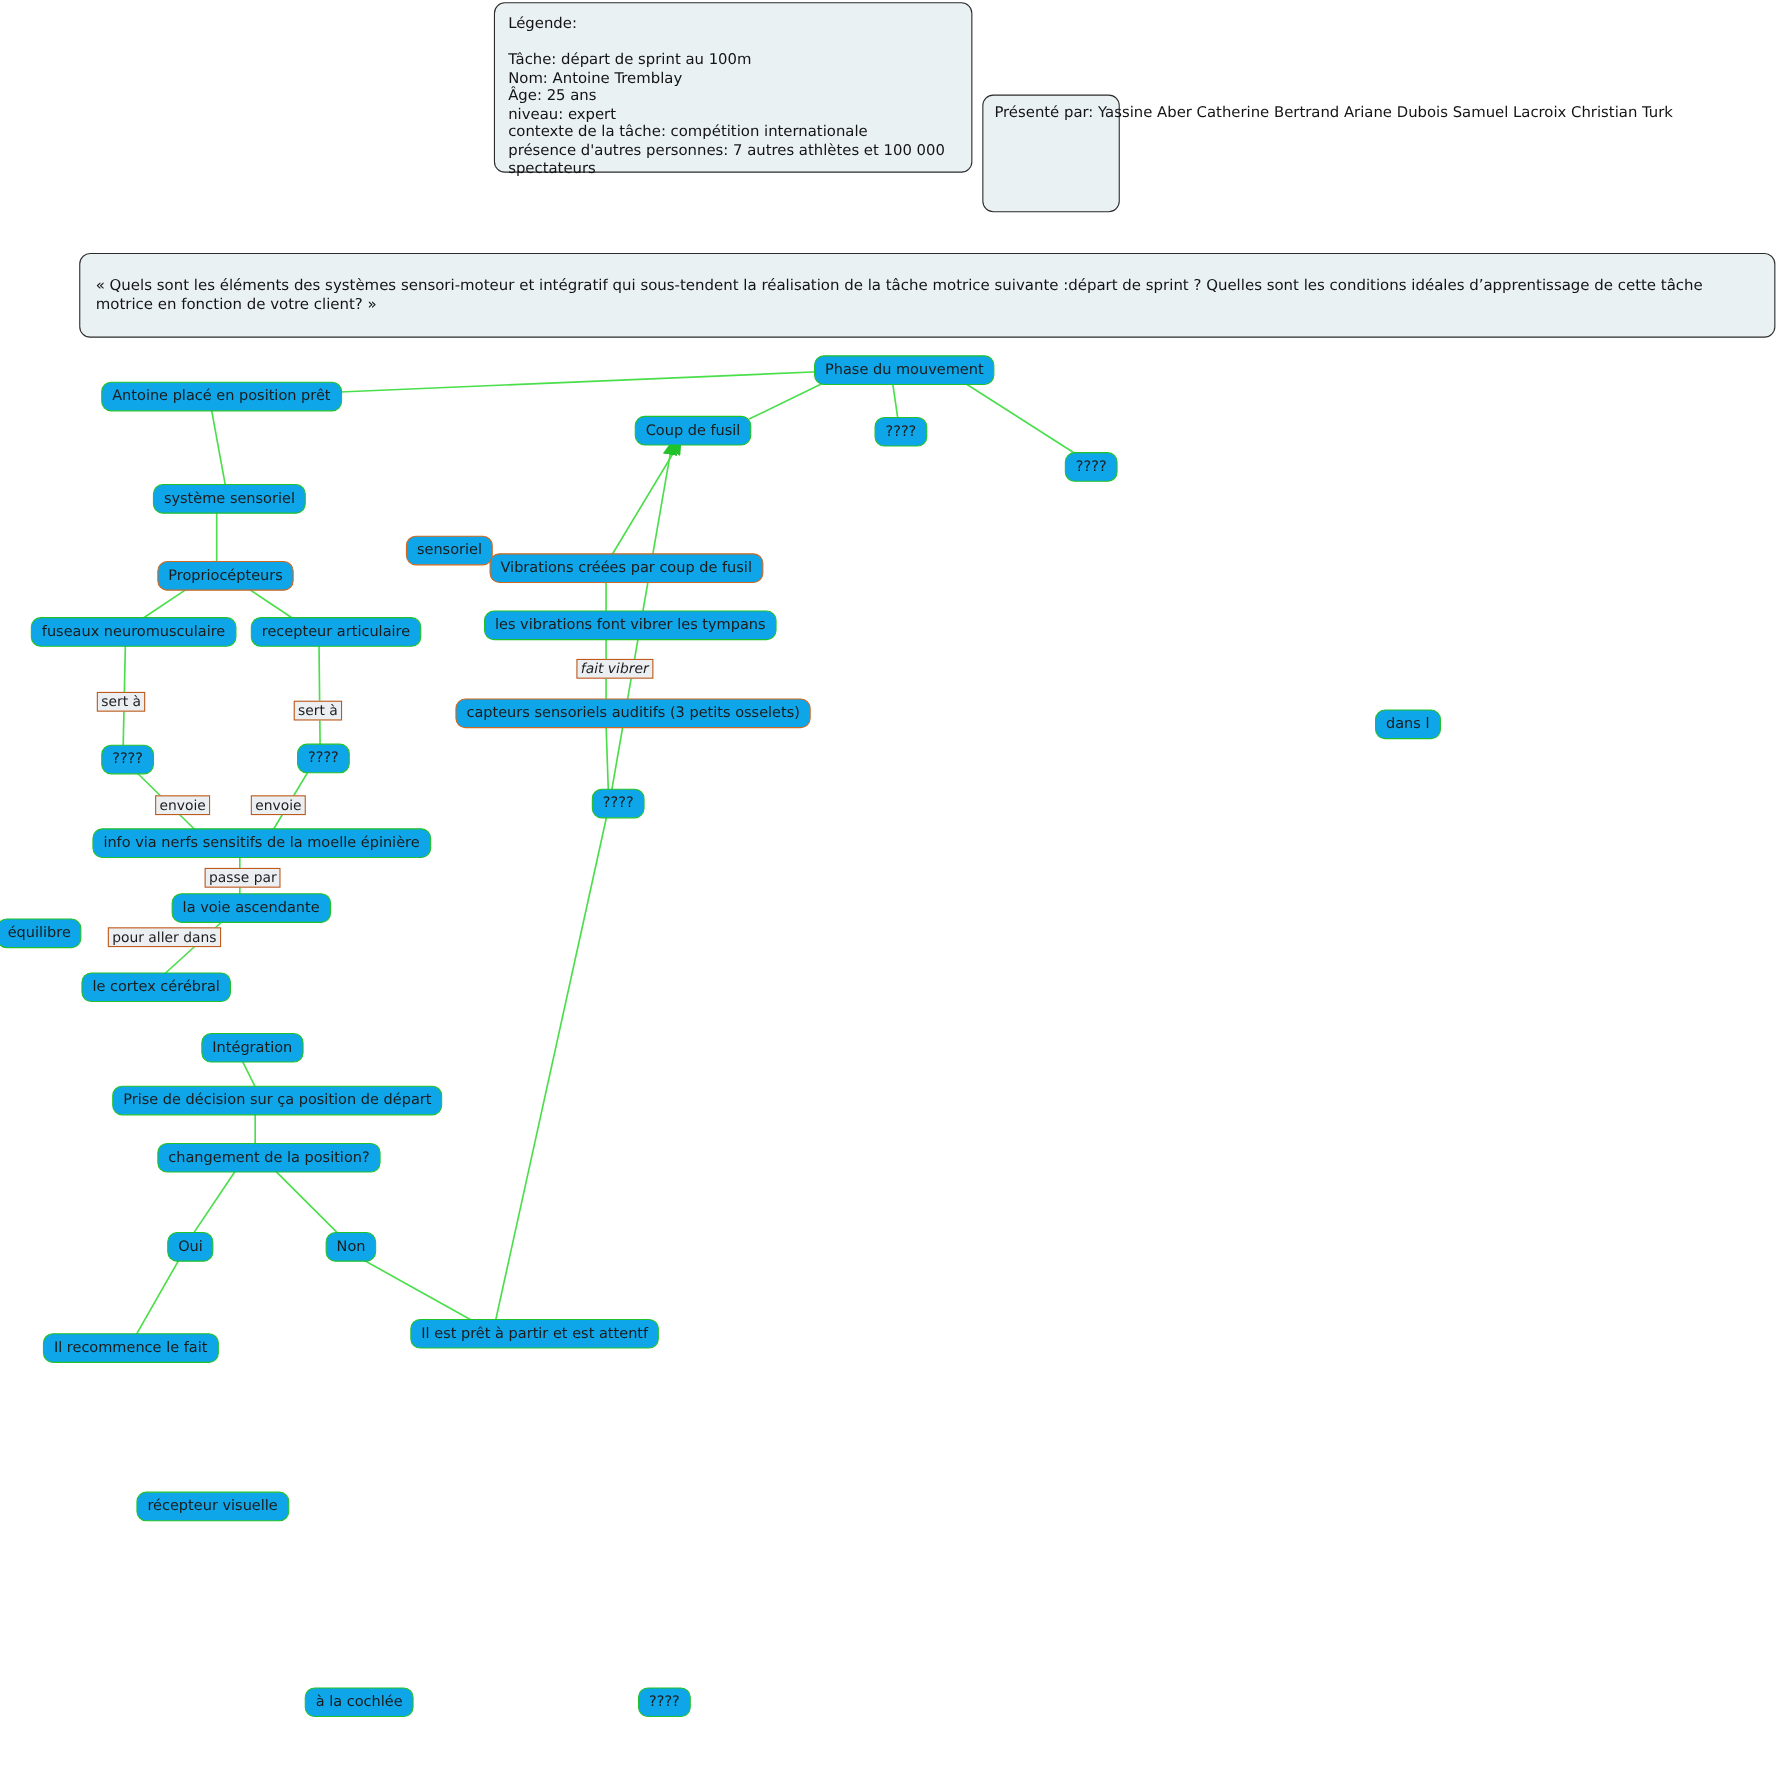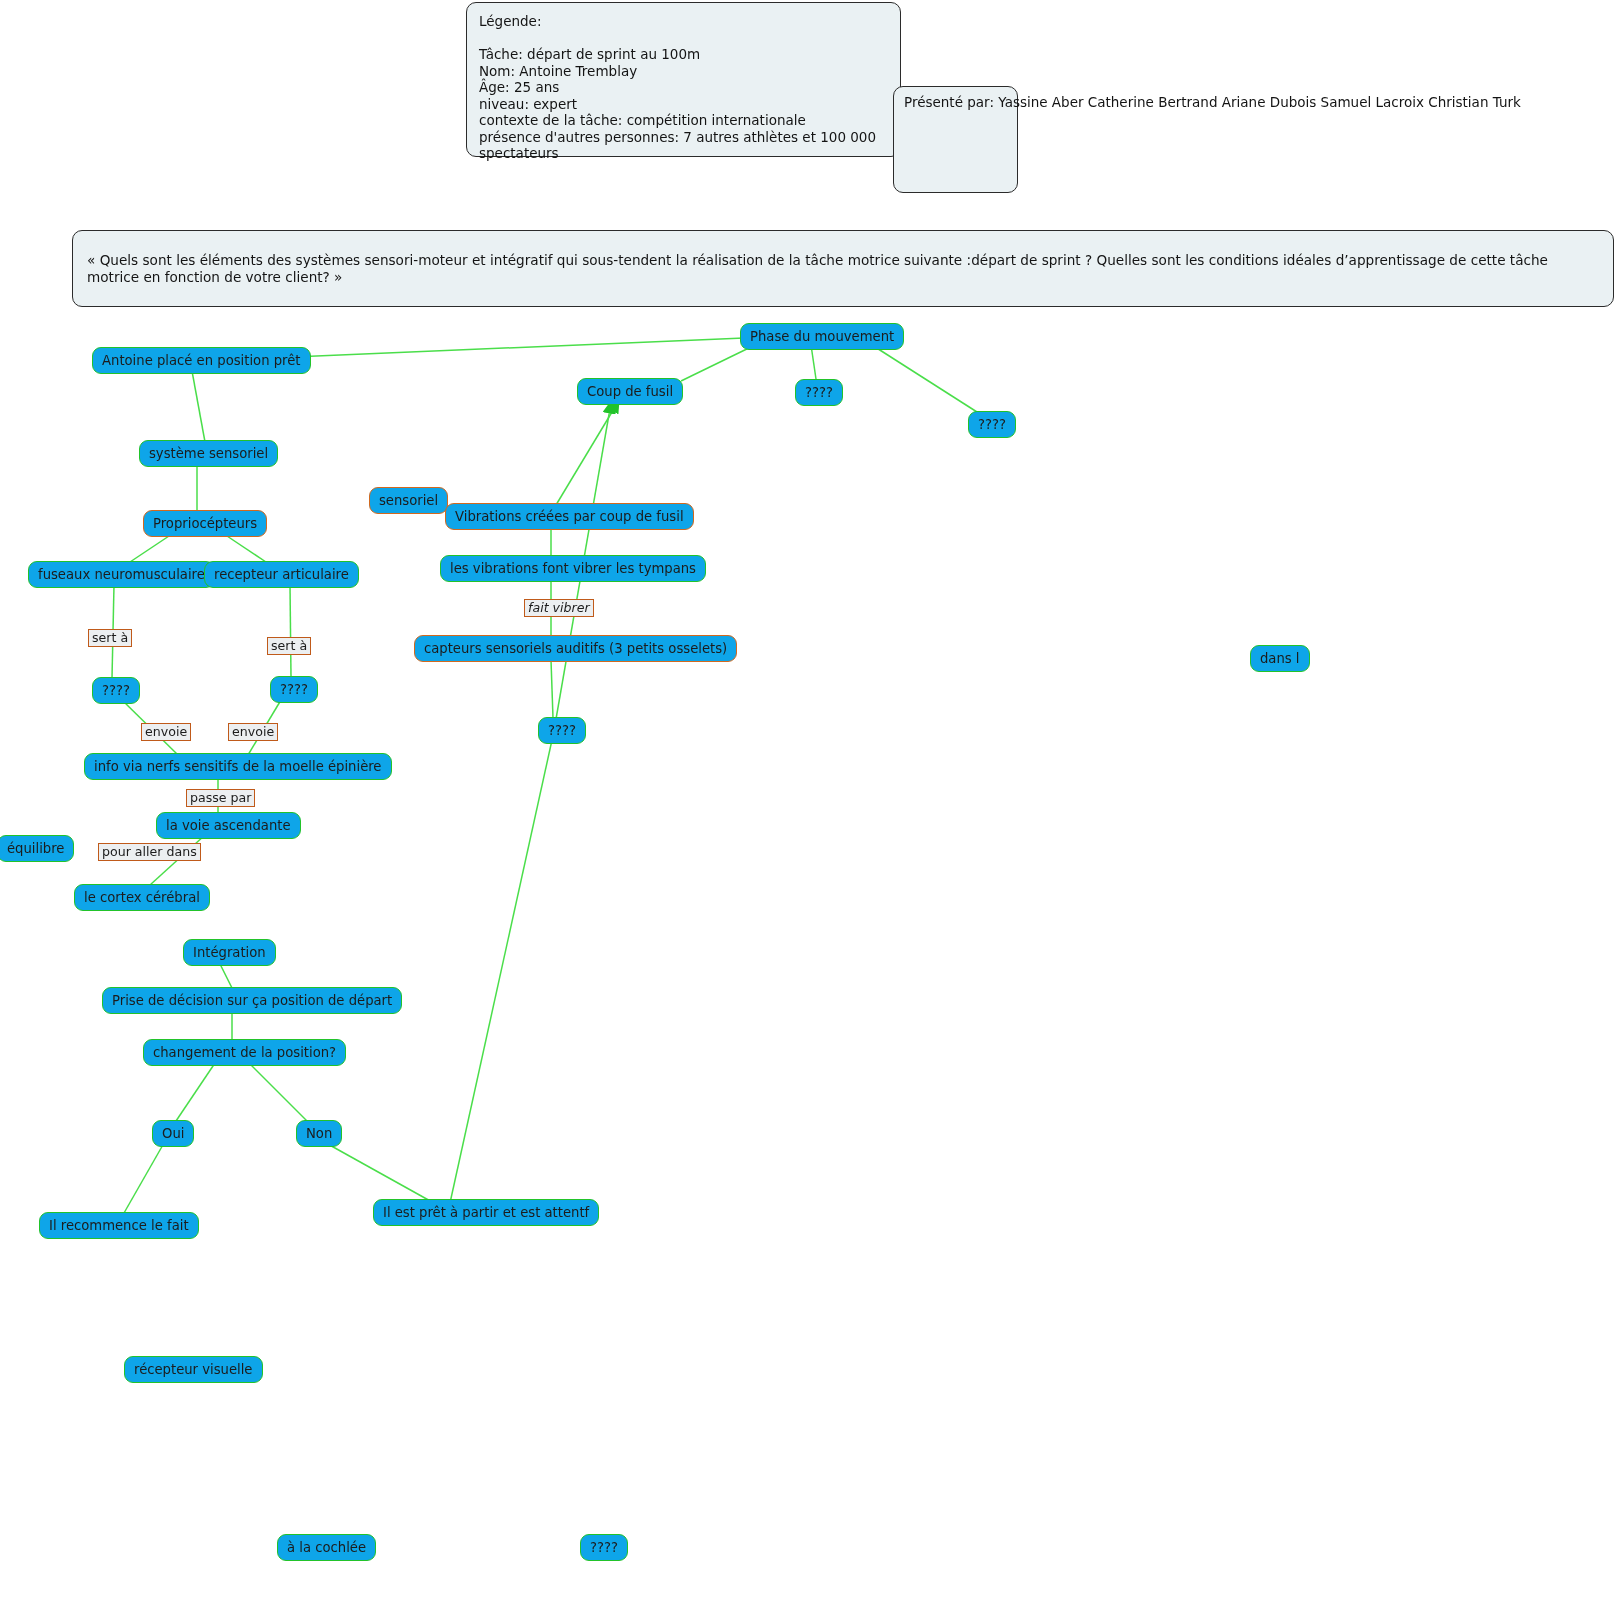--- a/index.html
+++ b/index.html
@@ -17,21 +17,21 @@
     background:#eaf1f3;
     border:1.6px solid #2b2b2b;
     border-radius:10px;
     box-sizing:border-box;
     font-size:13.5px;
     line-height:16.5px;
     color:#141414;
     padding:10px 12px;
     white-space:pre-wrap;
   }
-  .panel.legend{left:466px;top:2px;width:435px;height:155px;}
+  .panel.legend{left:449px;top:2px;width:435px;height:155px;}
   .panel.presented{left:893px;top:45px;width:125px;height:107px;padding:8px 10px;
                    line-height:15.5px;overflow:visible;white-space:nowrap;margin-top:41px;}
   .panel.desc{left:342px;top:175px;width:780px;height:40px;padding:8px 12px;
               line-height:17px;font-size:13.3px;}
   .panel.question{left:72px;top:230px;width:1542px;height:77px;
               display:flex;align-items:center;padding:0 14px;font-size:13.6px;}
   .panel.question span{display:block;}
 
   
   .node{
@@ -162,21 +162,21 @@
   <div class="node" style="left:139px;top:440px;">système sensoriel</div>
 
   <div class="node concept-orange" style="left:143px;top:510px;">Propriocépteurs</div>
 
   <div class="node concept-orange" style="left:369px;top:487px;">sensoriel</div>
 
   <div class="node concept-orange" style="left:445px;top:503px;">Vibrations créées par coup de fusil</div>
 
   <div class="node" style="left:28px;top:561px;">fuseaux neuromusculaire</div>
 
-  <div class="node" style="left:204px;top:561px;">recepteur articulaire</div>
+  <div class="node" style="left:228px;top:561px;">recepteur articulaire</div>
 
   <div class="node" style="left:440px;top:555px;">les vibrations font vibrer les tympans</div>
 
   <div class="node concept-orange" style="left:414px;top:635px;">capteurs sensoriels auditifs (3 petits osselets)</div>
 
   <div class="node" style="left:92px;top:677px;">????</div>
 
   <div class="node" style="left:270px;top:676px;">????</div>
 
   <div class="node" style="left:538px;top:717px;">????</div>

